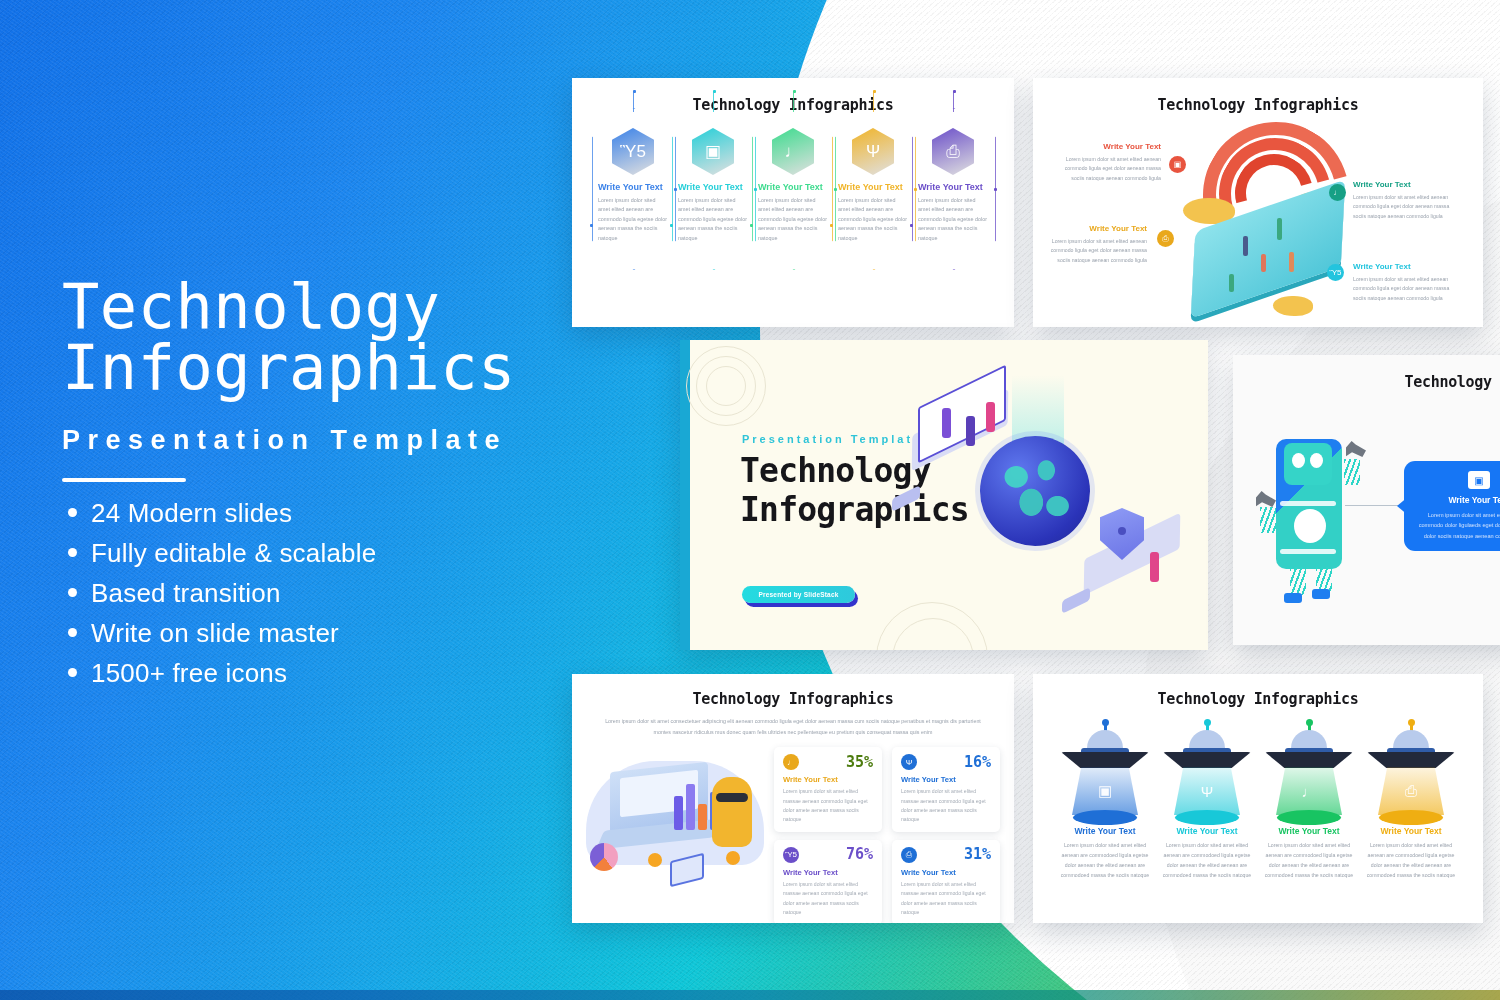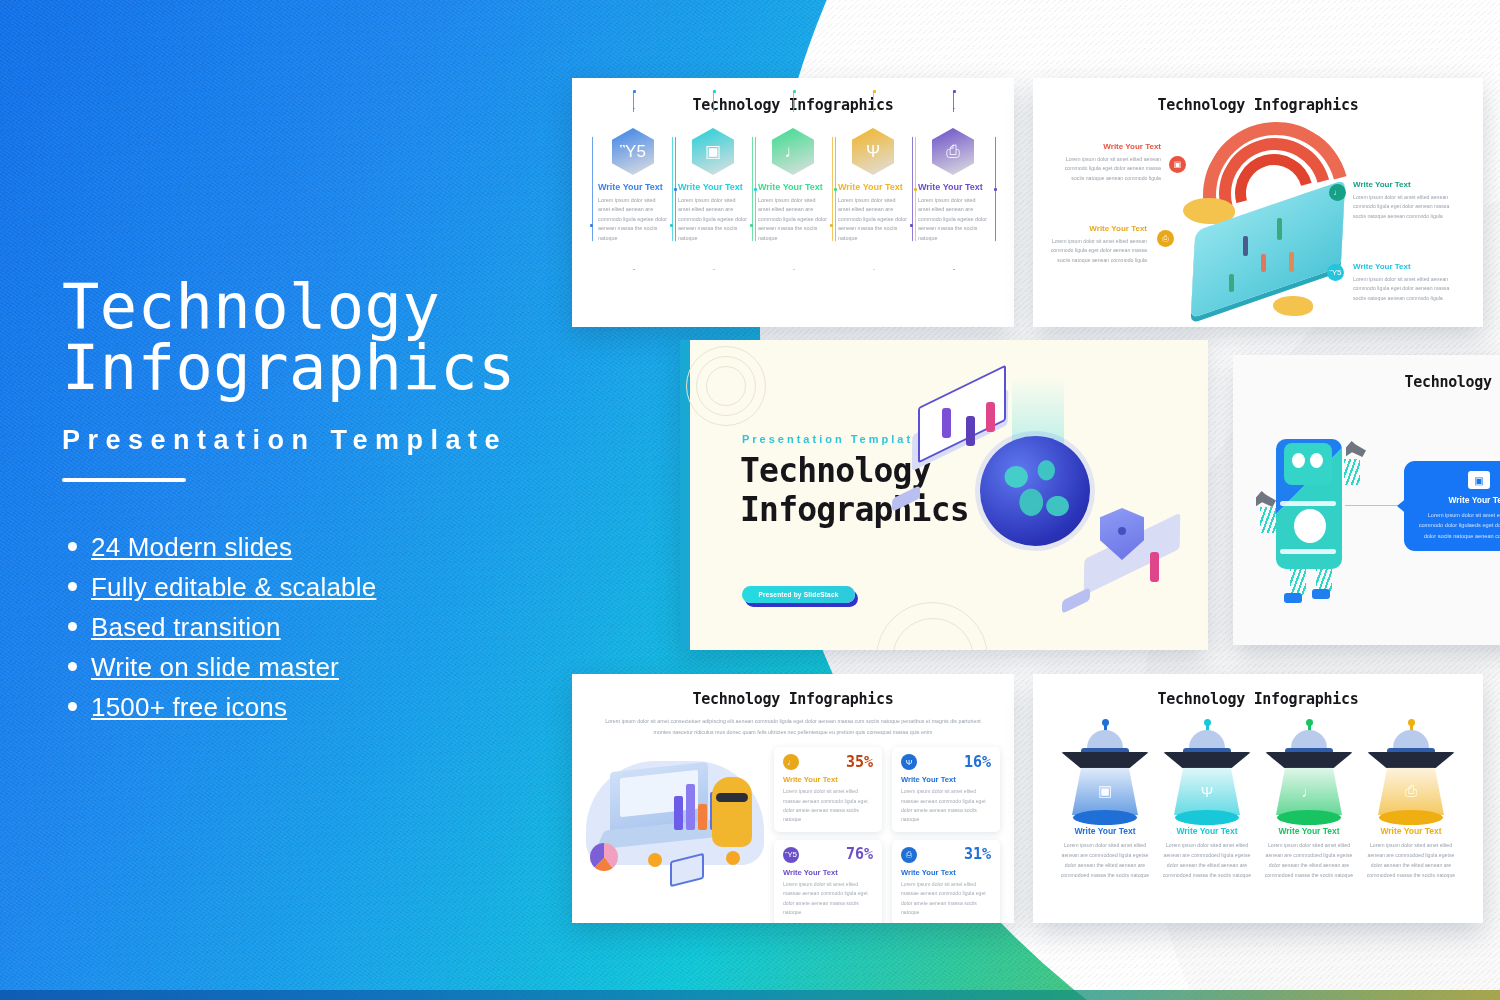--- a/index.html
+++ b/index.html
@@ -45,21 +45,21 @@
   .hero h1{
     margin:0;font-weight:400;font-size:62px;line-height:.99;
     letter-spacing:.5px;font-family:"DejaVu Sans Mono", monospace;
   }
   .hero h1 span{display:block;}
   .hero .sub{
     margin-top:26px;font-size:27px;letter-spacing:7.5px;font-weight:600;
     font-family:"Liberation Sans", sans-serif;
   }
   .hero .rule{margin-top:22px;width:124px;height:4px;background:#fff;border-radius:2px;}
-  .features{margin-top:52px;list-style:none;padding:0;text-decoration:underline;}
+  .features{margin-top:18px;list-style:none;padding:0;}
   .features li{
     display:flex;align-items:center;gap:14px;
     font-size:26px;line-height:1;margin-bottom:14px;letter-spacing:.2px;
   }
   .features li .dot{width:9px;height:9px;border-radius:50%;background:#fff;flex:none;margin-left:6px;}
 
   
   .slide{
     position:absolute;background:#fff;overflow:hidden;
     box-shadow:0 10px 26px rgba(20,40,70,.20);
@@ -469,21 +469,21 @@
           </div>
         <div class="gear" style="left:62px;top:106px;"></div>
         <div class="gear" style="left:140px;top:104px;"></div>
         <div style="position:absolute;left:4px;top:96px;width:28px;height:28px;border-radius:50%;background:conic-gradient(#f2a0c0 0 40%,#f2803c 40% 62%,#7b5fd6 62% 100%);"></div>
         <div style="position:absolute;left:84px;top:110px;width:30px;height:22px;background:#dfe7fb;border:2px solid #5a74e0;border-radius:3px;transform:skewY(-14deg);"></div>
       </div>
       <div class="cards" id="pct-cards">
           <div class="card">
             <div class="card-top">
               <span class="card-ico" style="background: rgb(233, 168, 28);">♩</span>
-              <span class="card-pct" style="color: #c2410c;">35%</span>
+              <span class="card-pct" style="color: #4d7c0f;">35%</span>
             </div>
             <h5 style="color: rgb(233, 168, 28);">Write Your Text</h5>
             <p>Lorem ipsum dolor sit amet elited massae aenean commodo ligula eget dolor amete aenean massa sociis natoque</p>
           </div>
           <div class="card">
             <div class="card-top">
               <span class="card-ico" style="background: rgb(31, 111, 214);">Ψ</span>
               <span class="card-pct" style="color: rgb(31, 111, 214);">16%</span>
             </div>
             <h5 style="color: rgb(31, 111, 214);">Write Your Text</h5>

